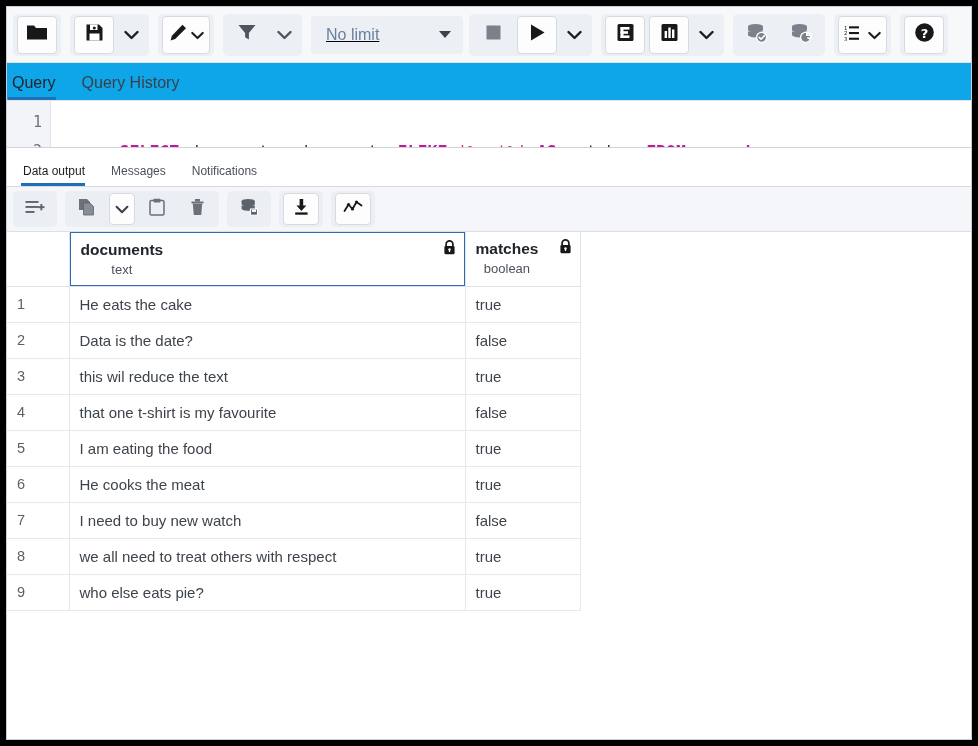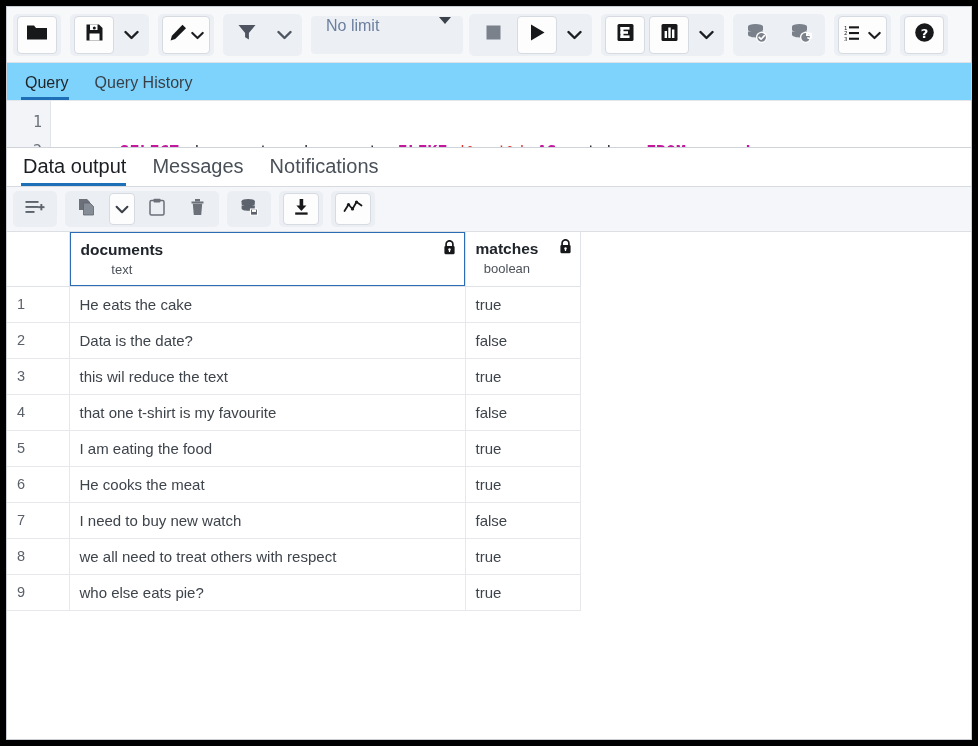--- a/index.html
+++ b/index.html
@@ -54,41 +54,42 @@
   }
   .tbtn.flat { background: #eceff4; border-color: transparent; }
   .tbtn.caret { min-width: 27px; padding: 0; }
   .limitbox {
     height: 38px;
     min-width: 152px;
     background: #eceff4;
     border: 1px solid transparent;
     border-radius: 4px;
     display: flex;
-    align-items: flex-start;
+    align-items: center;
     justify-content: space-between;
     padding: 0 11px 0 14px;
     cursor: pointer;
+    text-decoration: underline;
   }
   .limit-label { color: #6b7f9e; font-size: 16px; }
   .caret-tri {
     width: 0; height: 0;
     border-left: 6px solid transparent;
     border-right: 6px solid transparent;
     border-top: 7px solid #3c424b;
   }
   .chev { display: block; }
 
   
   .qtabs {
     height: 38px;
-    background: #7dd3fc;
+    background: #0ea5e9;
     display: flex;
     align-items: flex-end;
-    padding-left: 14px;
+    padding-left: 1px;
     border-bottom: 1px solid #e3e6ea;
     flex: none;
   }
   .qtab {
     font-size: 16px;
     color: #3a3f47;
     padding: 0 10px 8px 4px;
     margin-right: 12px;
     cursor: pointer;
     position: relative;
@@ -144,21 +145,21 @@
     height: 40px;
     background: #ffffff;
     border-top: 1px solid #cfd4da;
     border-bottom: 1px solid #d7dbe0;
     display: flex;
     align-items: flex-end;
     padding-left: 14px;
     flex: none;
   }
   .otab {
-    font-size: 20px;
+    font-size: 12px;
     color: #4a5058;
     padding: 0 12px 8px 2px;
     margin-right: 12px;
     cursor: pointer;
     position: relative;
   }
   .otab.active { color: #1b1e22; }
   .otab.active::after {
     content: "";
     position: absolute;

